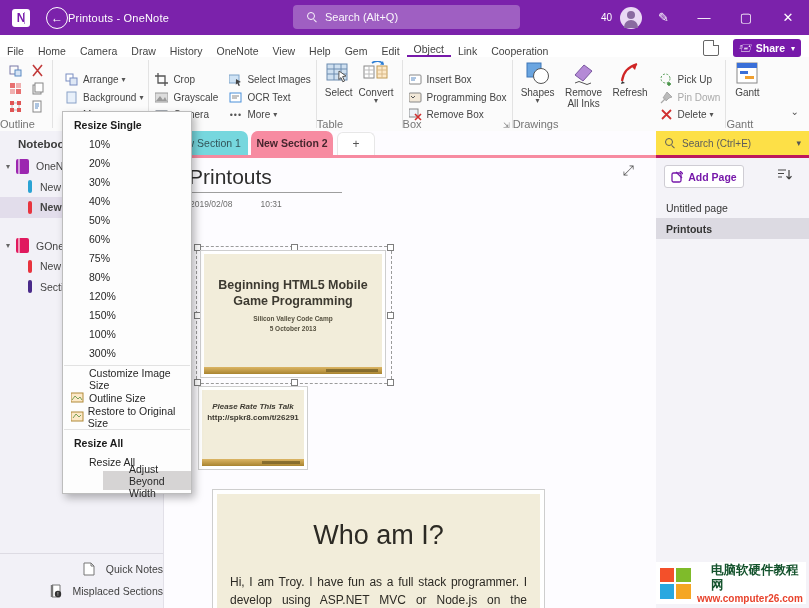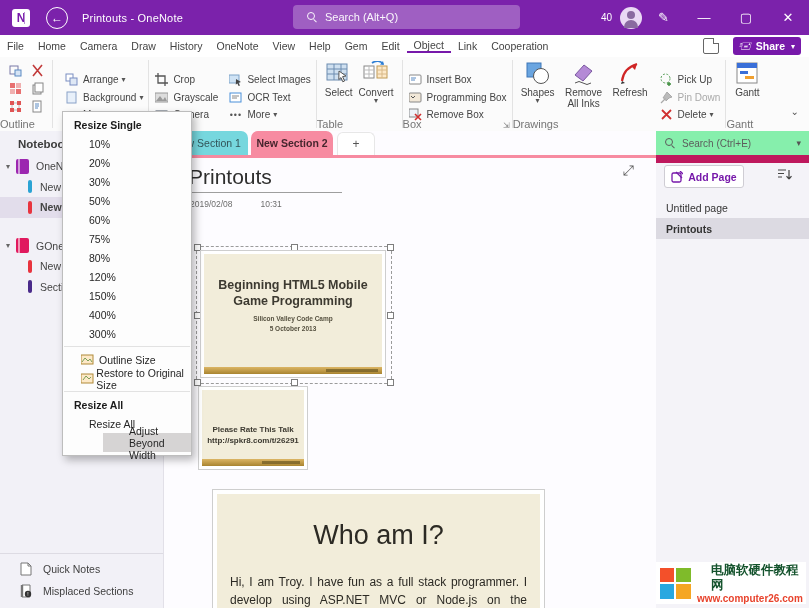--- a/index.html
+++ b/index.html
@@ -9,35 +9,35 @@
   
   .titlebar{position:absolute;left:0;top:0;width:809px;height:35px;background:#7b22ab;
             display:flex;align-items:center;color:#fff;}
   .tb-appicon{width:18px;height:18px;margin-left:12px;background:#fff;border-radius:3px;
               display:flex;align-items:center;justify-content:center;
               color:#7719aa;font-weight:bold;font-size:12px;position:relative;}
   .tb-appicon i{position:absolute;right:2px;top:3px;width:3px;height:12px;
                 border-left:1px solid #b98fd2;font-style:normal;}
   .tb-back{width:20px;height:20px;border-radius:50%;margin-left:16px;display:flex;
            align-items:center;justify-content:center;font-size:12px;border:1.4px solid #fff;}
-  .tb-title{font-size:11px;margin-left:14px;letter-spacing:.2px;}
+  .tb-title{font-size:11px;letter-spacing:.2px;}
   .tb-search{position:absolute;left:293px;top:5px;width:227px;height:24px;border-radius:4px;
              background:rgba(255,255,255,.28);display:flex;align-items:center;color:#fff;}
   .tb-search .mag{margin:0 8px 0 14px;}
   .tb-search span{font-size:11px;opacity:.95;}
   .tb-right{position:absolute;right:0;top:0;height:35px;display:flex;align-items:center;}
   .tb-badge{font-size:10px;margin-right:8px;}
   .tb-avatar{width:22px;height:22px;border-radius:50%;background:#ead9f4;position:relative;margin-right:16px;}
   .tb-avatar b{position:absolute;left:7px;top:4px;width:8px;height:8px;border-radius:50%;background:#8a6aa0;}
   .tb-avatar u{position:absolute;left:4px;top:13px;width:14px;height:8px;border-radius:7px 7px 0 0;background:#8a6aa0;}
   .tb-pen{margin-right:14px;font-size:13px;transform:rotate(0deg);}
   .wbtn{width:42px;height:35px;display:flex;align-items:center;justify-content:center;font-size:13px;}
   
   .menubar{position:absolute;left:0;top:35px;width:809px;height:22px;background:#fff;
-           display:flex;align-items:center;border-bottom:1px solid #f0f0f0;font-size:10.5px;color:#444;}
+           display:flex;align-items:flex-end;border-bottom:1px solid #f0f0f0;font-size:10.5px;color:#444;}
   .menu-item{padding:0 7px;display:flex;align-items:center;}
   .menu-item.active{border-bottom:2px solid #7719aa;}
   .mb-right{margin-left:auto;display:flex;align-items:center;}
   .mb-pageicon{width:14px;height:14px;border:1.3px solid #666;border-radius:2px;margin-right:14px;position:relative;}
   .mb-pageicon::after{content:"";position:absolute;right:-1px;top:-1px;width:5px;height:5px;background:#fff;border-left:1.3px solid #666;border-bottom:1.3px solid #666;}
   .share-btn{background:#7719aa;color:#fff;height:18px;border-radius:3px;display:flex;
              align-items:center;font-size:10.5px;padding:0 6px;margin-right:8px;font-weight:bold;}
   .share-btn .shico{margin-right:4px;font-weight:normal;font-size:10px;}
   .share-btn .chev{margin-left:6px;font-size:8px;font-weight:normal;}
   
@@ -60,38 +60,38 @@
   .dots{letter-spacing:1px;color:#555;font-size:9px;}
   .launcher{position:absolute;right:2px;bottom:1px;font-size:8px;color:#777;}
   .rb-collapse{position:absolute;right:10px;bottom:14px;font-size:10px;color:#555;}
   .two-line{width:46px;text-align:center;}
   
   .dropdown{position:absolute;left:62px;top:111px;width:128px;background:#fdfdfd;
             border:1px solid #bdbdbd;box-shadow:3px 4px 8px rgba(0,0,0,.28);z-index:60;
             padding:3px 0;font-size:10.5px;color:#262626;}
   .dd-header{font-weight:bold;padding:4px 0 3px 11px;color:#1b1b1b;}
   .dd-item{height:19px;display:flex;align-items:center;padding-left:26px;}
-  .dd-item.withico{padding-left:8px;margin-left:10px;}
+  .dd-item.withico{padding-left:8px;}
   .dd-item .dd-ic{width:18px;display:flex;}
   .dd-item.hl{background:#d6d4d4;margin-left:40px;}
   .dd-sep{height:1px;background:#e2e2e2;margin:3px 1px;}
   
   .main{position:absolute;left:0;top:131px;width:809px;height:477px;display:flex;}
   
   .sidebar{width:163px;background:#f2f1f7;border-right:1px solid #e2e0e8;position:relative;flex:none;}
   .sb-header{font-size:11.5px;font-weight:bold;color:#3c3c3c;padding:7px 0 6px 18px;}
   .sb-row{height:20.5px;display:flex;align-items:center;font-size:10.5px;color:#444;white-space:nowrap;overflow:hidden;}
   .sb-row .caret{width:16px;text-align:center;font-size:8px;color:#666;flex:none;}
   .sb-row .book{width:13px;height:15px;border-radius:2px;margin-right:7px;position:relative;flex:none;}
   .sb-row .book::after{content:"";position:absolute;left:2px;top:0;bottom:0;width:2px;background:rgba(255,255,255,.55);}
   .sb-row .bar{width:4px;height:13px;border-radius:2px;margin:0 8px 0 28px;flex:none;}
   .sb-row.selrow{background:#e2ddeb;font-weight:bold;}
   .sb-gap{height:18px;}
   .sb-footer{position:absolute;left:0;right:0;bottom:0;border-top:1px solid #dddbe3;padding:4px 0 6px;}
-  .sb-frow{height:22px;display:flex;align-items:center;font-size:10.5px;color:#3f3f3f;}
+  .sb-frow{height:22px;display:flex;align-items:center;font-size:10.5px;color:#3f3f3f;justify-content:flex-end;}
   .sb-frow .fic{width:14px;margin:0 9px 0 20px;display:flex;}
   
   .center{width:492px;position:relative;flex:none;background:#fdfcff;}
   .tabs-row{position:absolute;left:0;top:0;right:0;height:24px;border-bottom:3px solid #f78ba1;
             display:flex;align-items:flex-end;background:#fdfcff;}
   .tab{height:24px;border-radius:7px 7px 0 0;display:flex;align-items:center;justify-content:center;
        font-size:10.5px;}
   .tab1{background:#76d7de;color:#33555a;width:82px;margin-left:2px;}
   .tab2{background:#f78ba1;color:#47262e;font-weight:bold;width:82px;margin-left:3px;}
   .tabadd{background:#fff;border:1px solid #e7e7e7;border-bottom:none;width:36px;height:22px;
@@ -107,28 +107,28 @@
   .sel{position:absolute;left:32px;top:88px;width:194px;height:136px;border:1px dashed #9b9b9b;}
   .hdl{position:absolute;width:5px;height:5px;background:#fff;border:1px solid #7e7e7e;}
   .printout{background:#fff;border:1px solid #cecece;position:absolute;box-sizing:border-box;padding:3px;}
   .cream{background:#f2edda;width:100%;height:100%;position:relative;box-sizing:border-box;text-align:center;color:#3d3a31;}
   .tanbar{position:absolute;left:0;right:0;bottom:0;height:7px;background:linear-gradient(#dcb564,#a88430);}
   .tanbar i{position:absolute;right:4px;top:2px;width:52px;height:2.5px;background:#6d5a22;opacity:.7;}
   .s1{left:36px;top:92px;width:186px;height:128px;}
   .s1 .t{padding-top:24px;font-size:12.5px;font-weight:bold;line-height:1.25;}
   .s1 .sub{font-size:6.5px;font-weight:bold;color:#55503f;margin-top:5px;line-height:1.5;}
   .s2{left:34px;top:228px;width:110px;height:84px;}
-  .s2 .t{padding-top:35px;font-size:8px;font-weight:bold;}
+  .s2 .t{padding-top:12px;font-size:8px;font-weight:bold;font-style:italic;}
   .s2 .u{font-size:8px;font-weight:bold;margin-top:2px;}
   .s3{left:48px;top:331px;width:333px;height:260px;padding:4px;}
   .s3 .t{padding-top:26px;font-size:27px;color:#2c2a24;}
   .s3 .body{font-size:12px;text-align:justify;padding:22px 13px 0 13px;line-height:1.5;color:#2c2a24;}
   
   .rpanel{width:154px;background:#f4f3f8;flex:none;position:relative;}
-  .rp-search{height:24px;background:#86efac;border-bottom:8px solid #be185d;display:flex;align-items:center;color:#5c5c5c;}
+  .rp-search{height:24px;background:#fde047;border-bottom:3px solid #be185d;display:flex;align-items:center;color:#5c5c5c;}
   .rp-search .mag{margin:0 7px 0 9px;}
   .rp-search span{font-size:10px;}
   .rp-search .chev{margin-left:auto;margin-right:9px;font-size:9px;color:#555;}
   .addpage{position:absolute;left:8px;top:34px;width:78px;height:21px;background:#fff;
            border:1px solid #cfcdd4;border-radius:3px;display:flex;align-items:center;justify-content:center;
            font-size:10.5px;color:#7719aa;font-weight:bold;}
   .addpage .aico{margin-right:5px;display:flex;}
   .sorticon{position:absolute;right:18px;top:37px;}
   .pagelist{position:absolute;left:0;right:0;top:66px;}
   .prow{height:21px;display:flex;align-items:center;padding-left:10px;font-size:10.5px;color:#333;}
@@ -616,29 +616,31 @@
         </div>
     </div>
   </div>
 </div>
 
 <div class="dropdown">
   <div class="dd-header">Resize Single</div>
   <div class="dd-item">10%</div>
   <div class="dd-item">20%</div>
   <div class="dd-item">30%</div>
+  <div class="dd-item">40%</div>
   <div class="dd-item">50%</div>
   <div class="dd-item">60%</div>
   <div class="dd-item">75%</div>
   <div class="dd-item">80%</div>
   <div class="dd-item">120%</div>
   <div class="dd-item">150%</div>
-  <div class="dd-item">400%</div>
+  <div class="dd-item">100%</div>
   <div class="dd-item">300%</div>
   <div class="dd-sep"></div>
+  <div class="dd-item">Customize Image Size</div>
   <div class="dd-item withico">
     <span class="dd-ic">
         <svg width="14" height="12">
           <rect x="0" y="1" width="12" height="9" fill="#fde9c8" stroke="#b08a38"></rect>
           <path d="M1 8 L4 4 L7 7 L9 5 L11 8" fill="none" stroke="#7aa05a"></path>
         </svg>
       </span>
     <span>Outline Size</span>
   </div>
   <div class="dd-item withico">

